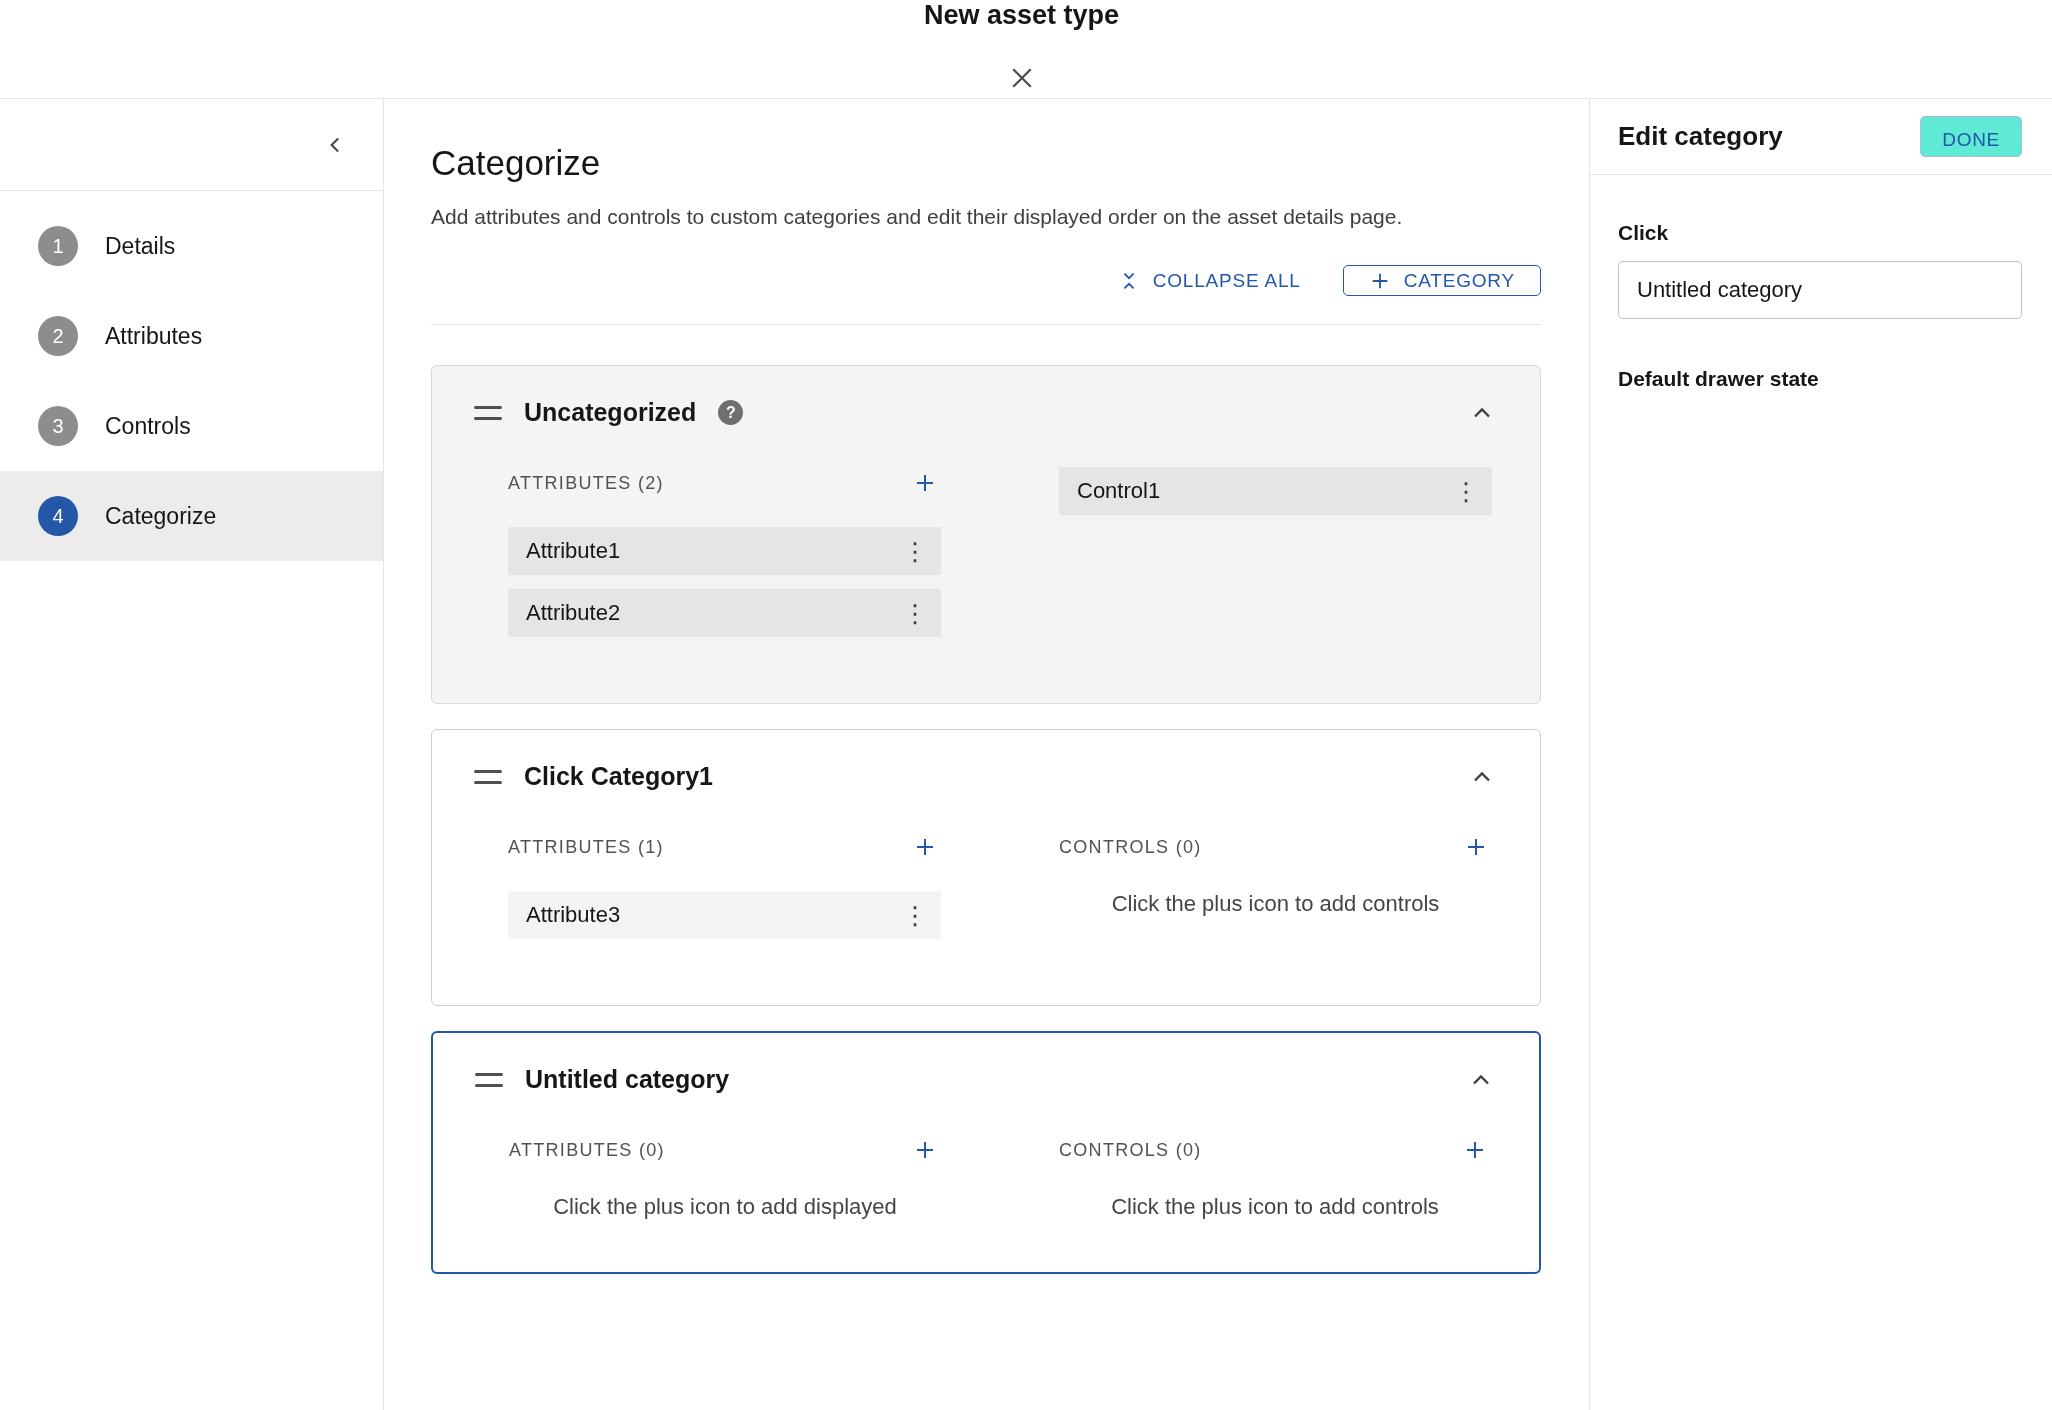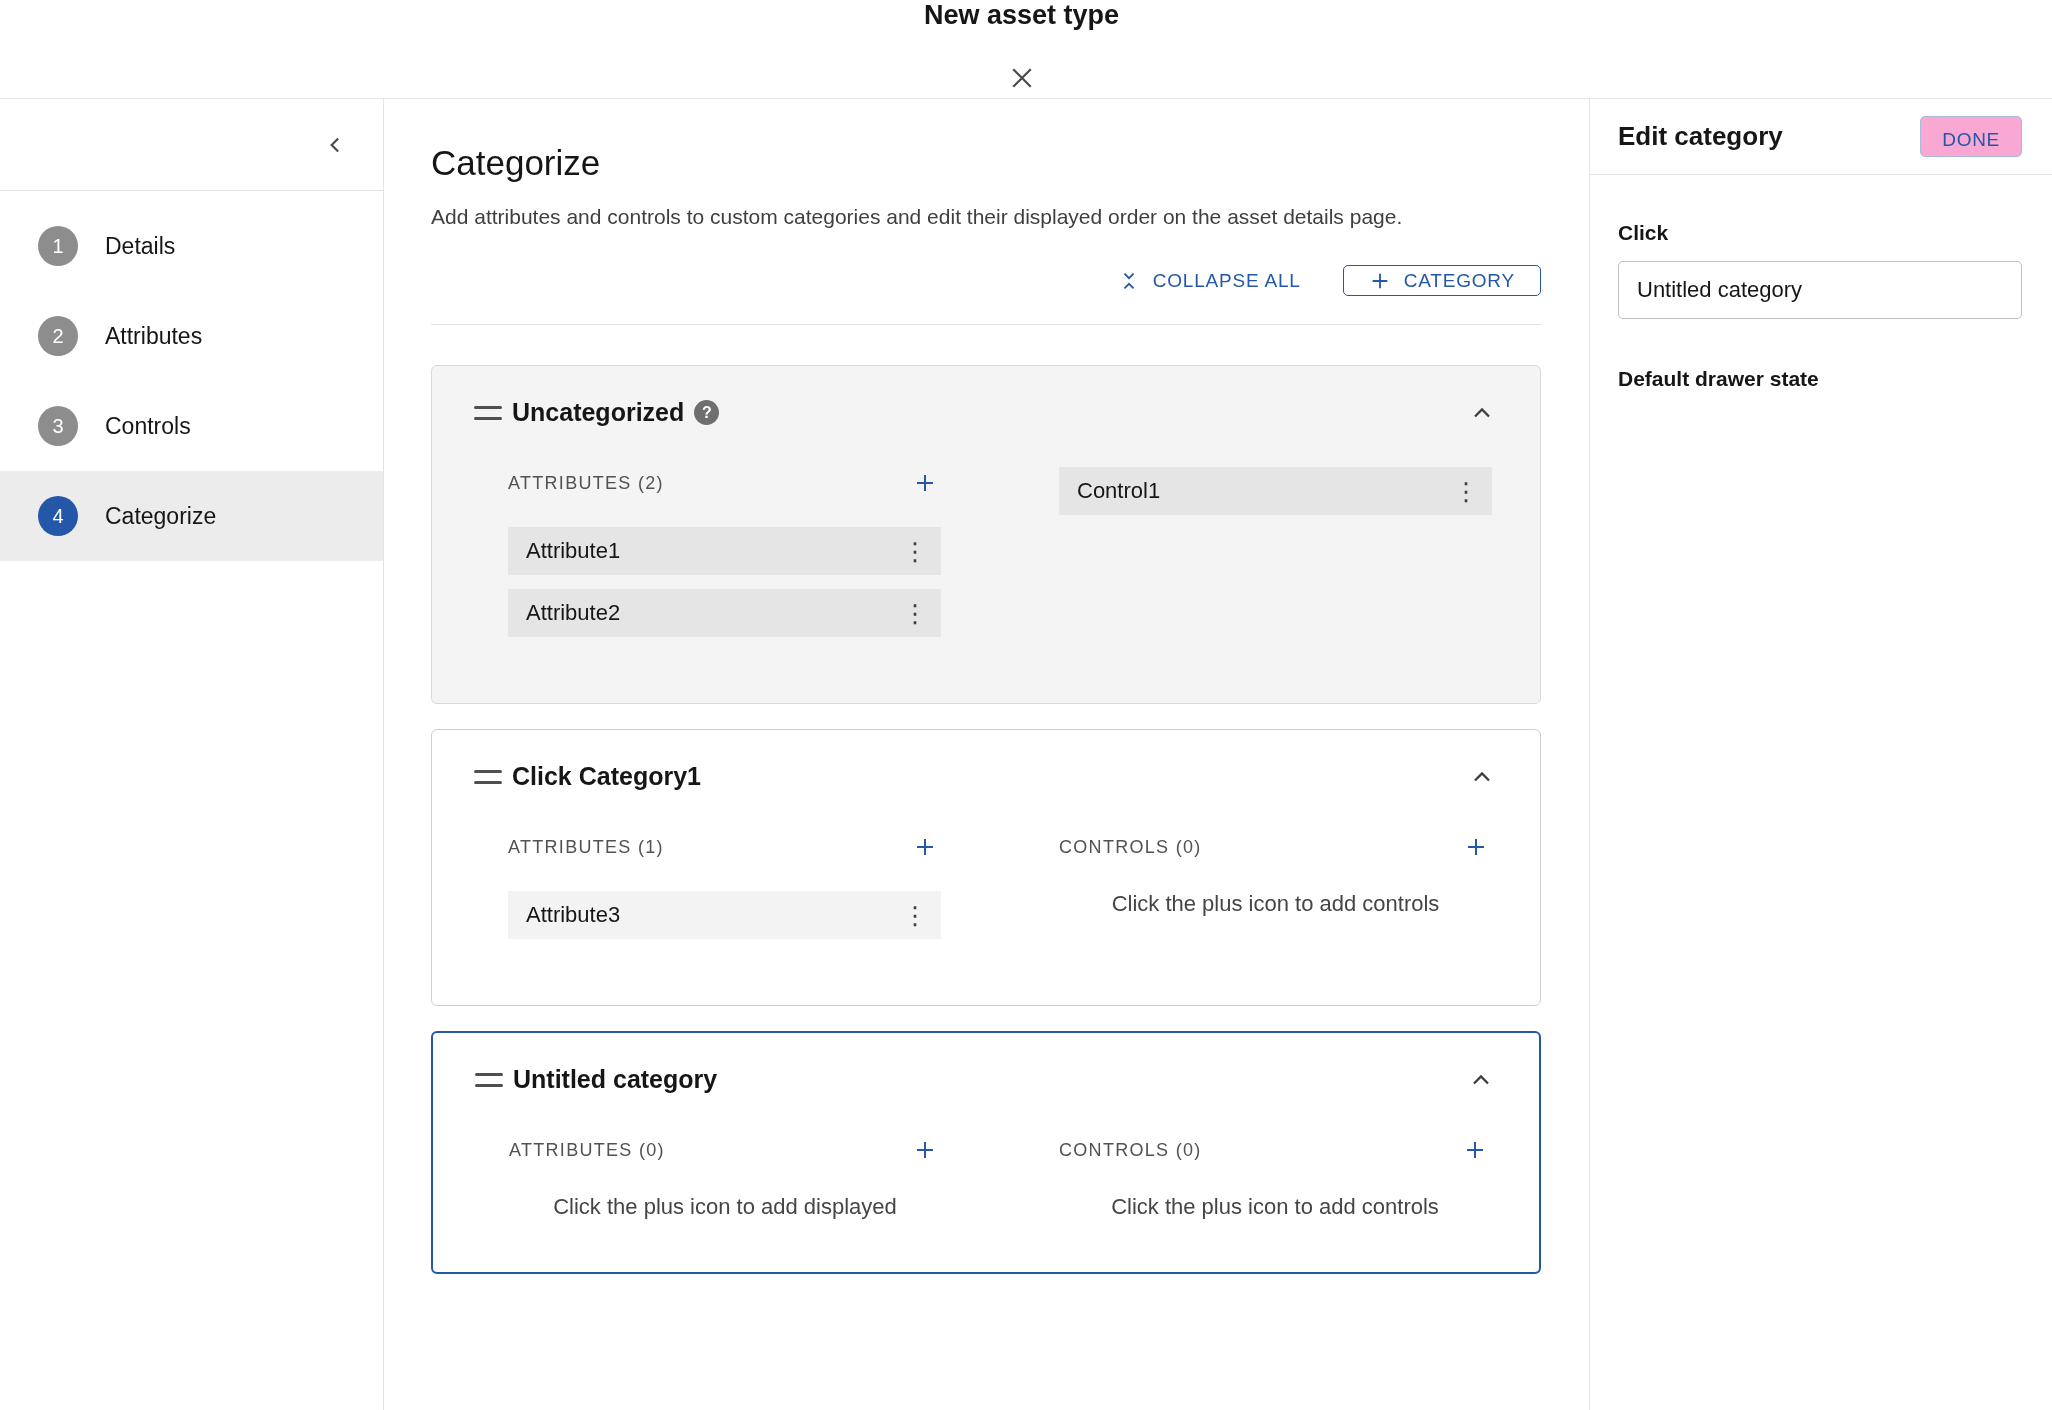--- a/index.html
+++ b/index.html
@@ -65,21 +65,21 @@
   .main-divider { border: none; border-top: 1px solid #e4e4e4; margin-top: 28px; }
   .cards { margin-top: 40px; }
 
   
   .card {
     border: 1px solid #cfcfcf; border-radius: 6px; background: #fff;
     margin-bottom: 25px; padding-bottom: 52px;
   }
   .card.filled { background: #f4f4f4; border-color: #d8d8d8; }
   .card.selected { border: 2px solid var(--accent); }
-  .card-header { display: flex; align-items: center; gap: 10px; padding: 32px 44px 0 42px; }
+  .card-header { display: flex; align-items: center; gap: 22px; padding: 32px 44px 0 42px; }
   .drag-handle { width: 28px; display: flex; flex-direction: column; gap: 8px; cursor: grab; background: none; border: none; padding: 0; }
   .drag-handle i { display: block; height: 3px; background: #4f4f4f; border-radius: 2px; }
   .card-title { font-size: 25px; font-weight: 700; }
   .help-badge {
     width: 25px; height: 25px; border-radius: 50%; background: #6f6f6f; color: #fff;
     font-size: 16px; font-weight: 700;
     display: flex; align-items: center; justify-content: center;
   }
   .card-chevron { margin-left: auto; background: none; border: none; display: flex; align-items: center; }
   .card-cols { display: grid; grid-template-columns: 1fr 1fr; column-gap: 118px; padding: 40px 48px 0 76px; }
@@ -97,21 +97,21 @@
   .empty-text { text-align: center; font-size: 22px; color: #454545; margin-top: 12px; }
 
   
   .panel { width: 463px; flex-shrink: 0; border-left: 1px solid #e4e4e4; background: #fff; }
   .panel-header {
     height: 76px; display: flex; align-items: center; justify-content: space-between;
     padding: 0 30px 0 28px; border-bottom: 1px solid #e4e4e4; gap: 44px;
   }
   .panel-title { font-size: 26px; font-weight: 700; }
   .done-btn {
-    border: 1.5px solid #a9bbd8; color: var(--accent); background: #f9a8d4;
+    border: 1.5px solid #a9bbd8; color: var(--accent); background: #5eead4;
     border-radius: 5px; height: 41px; padding: 12px 21px;
     font-size: 19px; letter-spacing: 0.7px;
   }
   .panel-body { padding: 46px 30px 0 28px; }
   .field-label { font-size: 21px; font-weight: 700; }
   .name-input {
     margin-top: 16px; width: 100%; height: 58px;
     border: 1px solid #c2c2c2; border-radius: 5px;
     padding: 0 18px; font-size: 22px; color: #161616; font-family: inherit;
   }

